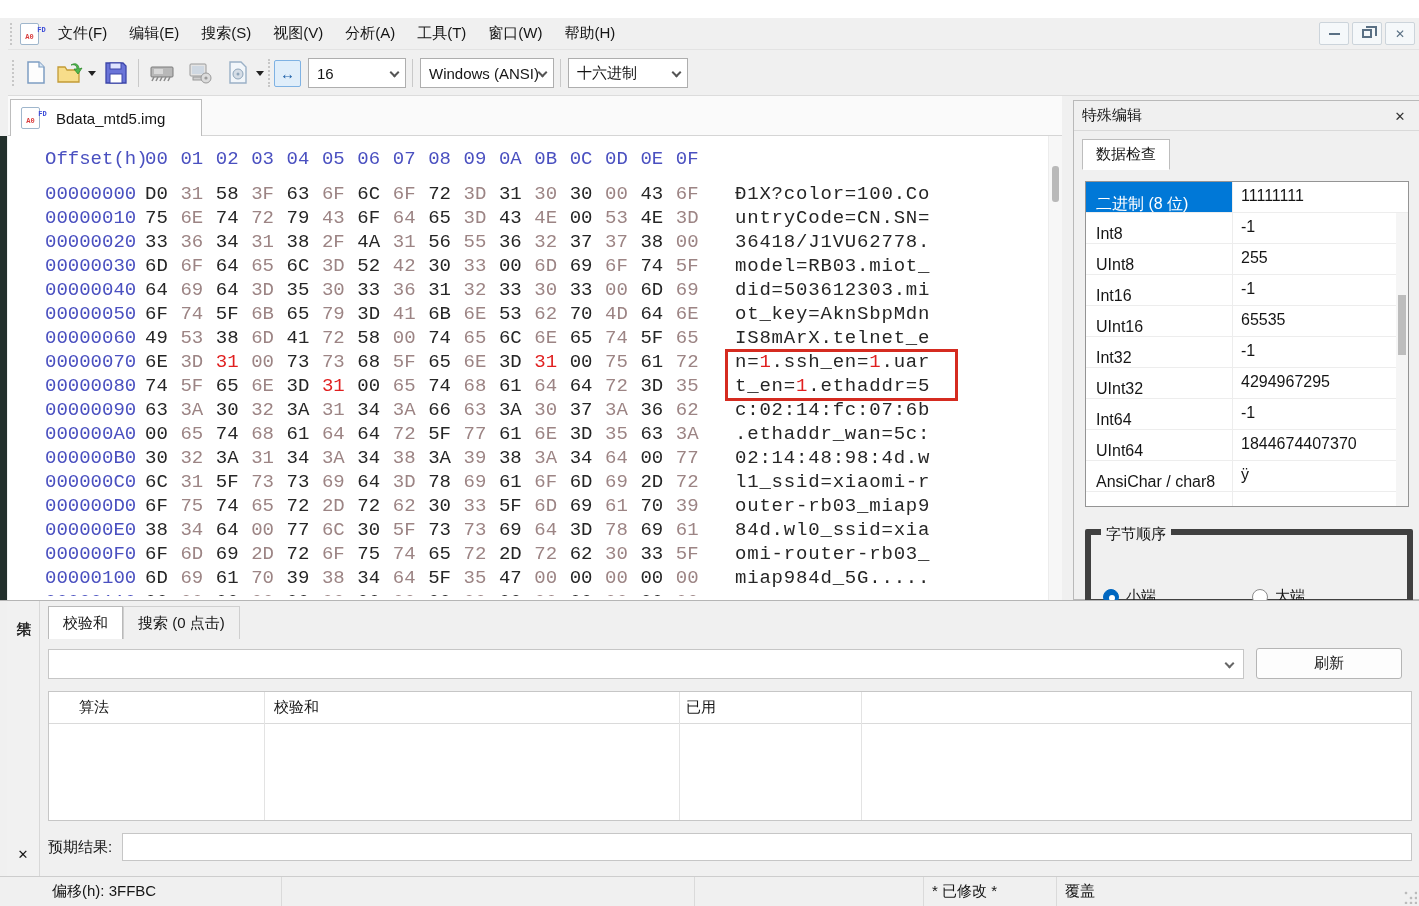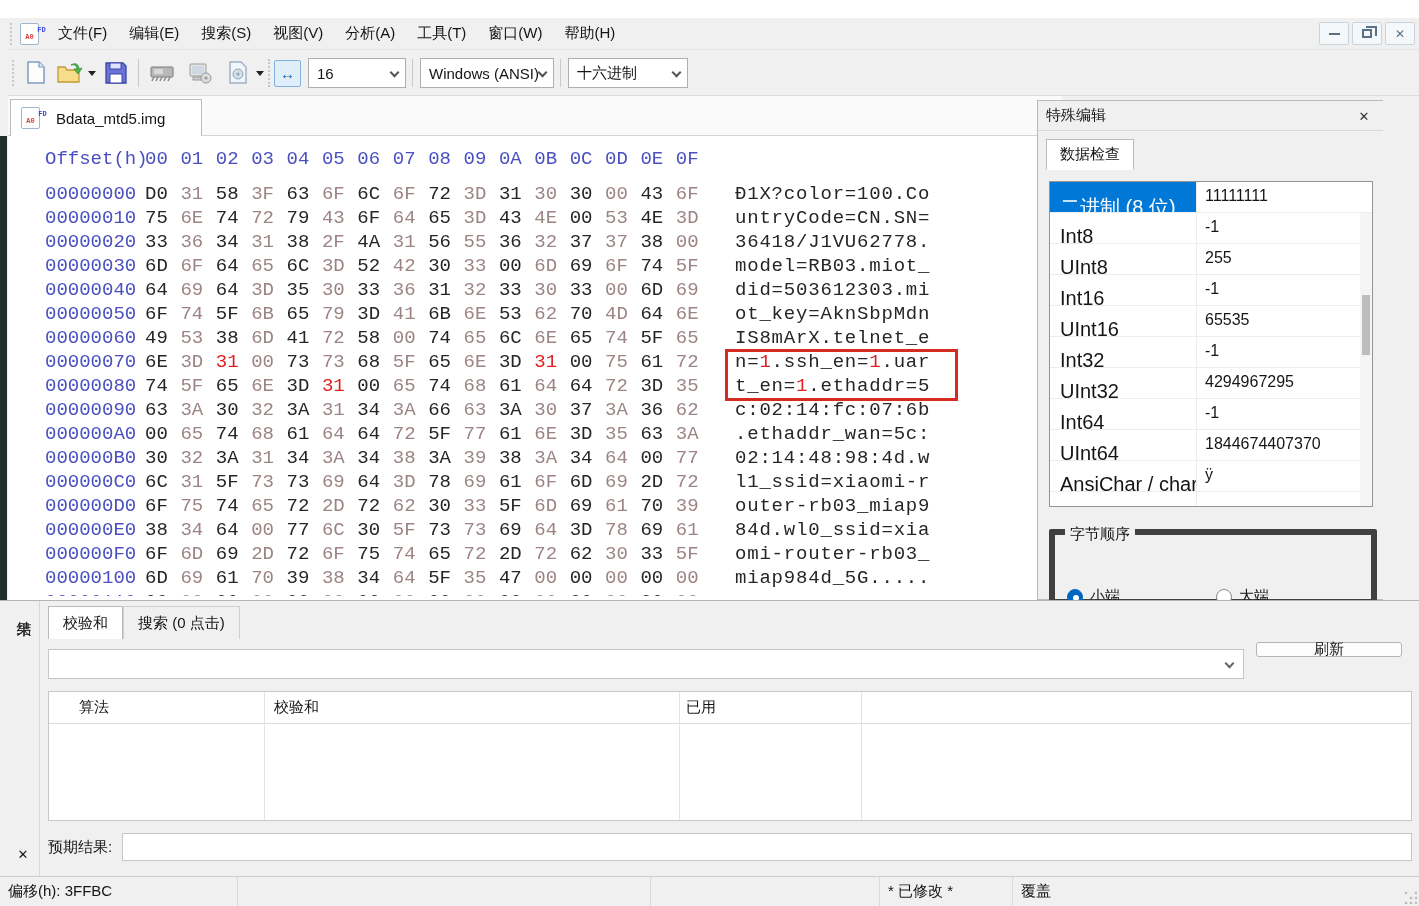--- a/index.html
+++ b/index.html
@@ -60,32 +60,32 @@
   .hex-bytes{position:absolute;left:137px;display:flex;}
   .byte{width:35.4px;color:#262626;}
   .byte.alt{color:#9c8484;}
   .byte.red{color:#e01f1f;}
   .hex-ascii{position:absolute;left:727px;letter-spacing:0.8px;color:#262626;}
   .hex-ascii .red{color:#e01f1f;}
   .red-box{position:absolute;left:717px;top:213px;width:233px;height:52px;border:3px solid #d52b20;}
   .hex-scroll{position:absolute;right:0;top:0;width:14px;height:100%;background:#f7f7f7;border-left:1px solid #ececec;}
   .hex-scroll .thumb{position:absolute;left:3px;top:30px;width:7px;height:36px;background:#b9b9b9;border-radius:3px;}
   
-  .inspector{position:absolute;left:1037px;top:100px;width:346px;height:500px;background:#f0f0f0;
+  .inspector{position:absolute;left:1073px;top:100px;width:346px;height:500px;background:#f0f0f0;
              border:1px solid #b9b9b9;border-right:none;}
   .ins-title{position:absolute;left:0;top:0;right:0;height:30px;border-bottom:1px solid #d9d9d9;
              display:flex;align-items:center;padding:0 8px;background:#f0f0f0;}
   .ins-close{position:absolute;right:8px;top:5px;width:22px;height:20px;display:flex;align-items:center;
              justify-content:center;font-size:13px;color:#333;}
   .ins-tab{position:absolute;left:8px;top:38px;height:31px;width:88px;background:#fff;
            border:1px solid #bdbdbd;border-bottom:1px solid #fff;display:flex;align-items:center;justify-content:center;z-index:2;}
   .ins-table{position:absolute;left:11px;top:80px;width:324px;height:326px;background:#fff;
              border:1px solid #949494;overflow:hidden;}
   .ins-row{position:relative;height:31px;border-bottom:1px solid #ededed;display:flex;}
-  .ins-label{width:147px;padding:12px 0 0 10px;border-right:1px solid #ededed;white-space:nowrap;overflow:hidden;font-size:20px;}
+  .ins-label{width:147px;padding:12px 0 0 10px;border-right:1px solid #ededed;white-space:nowrap;overflow:hidden;font-size:16px;}
   .ins-label.sel{background:#0078d7;color:#fff;}
   .ins-val{flex:1;padding:5px 16px 0 8px;white-space:nowrap;overflow:hidden;font-size:16px;}
   .ins-scroll{position:absolute;right:0;top:31px;width:12px;bottom:0;background:#f5f5f5;}
   .ins-scroll .thumb{position:absolute;left:2px;top:82px;width:8px;height:60px;background:#bdbdbd;}
   .groupbox{position:absolute;left:11px;top:428px;width:328px;height:76px;border:6px solid #404040;border-radius:2px;text-align:right;}
   .groupbox .legend{position:absolute;left:10px;top:-10px;background:#f0f0f0;padding:0 5px;}
   .radio-row{position:absolute;left:12px;top:20px;display:flex;gap:96px;align-items:center;}
   .radio{display:flex;align-items:center;gap:7px;margin-top:32px;}
   .rdot{width:16px;height:16px;border-radius:50%;border:1px solid #8a8a8a;background:#fff;position:relative;}
   .rdot.on{background:#0067c0;border-color:#0067c0;}
@@ -93,33 +93,33 @@
   
   .results{position:absolute;left:0;top:600px;width:1419px;height:276px;background:#f0f0f0;border-top:1px solid #b5b5b5;}
   .res-side{position:absolute;left:7px;top:0;width:33px;height:100%;background:#f1f1f1;border-right:1px solid #d8d8d8;}
   .res-side-title{position:absolute;left:7px;top:8px;writing-mode:vertical-rl;text-orientation:upright;letter-spacing:2px;}
   .res-close{position:absolute;left:5px;bottom:12px;width:22px;height:20px;display:flex;align-items:center;justify-content:center;font-size:13px;}
   .res-tabs{position:absolute;left:48px;top:5px;display:flex;height:33px;}
   .res-tab{padding:0 14px;display:flex;align-items:center;border:1px solid #cfcfcf;background:#f0f0f0;border-bottom:none;}
   .res-tab.active{background:#fff;border-color:#b9b9b9;z-index:2;}
   .res-combo{position:absolute;left:48px;top:48px;width:1196px;height:30px;background:#fff;border:1px solid #c6c6c6;}
   .res-combo .chev{position:absolute;right:10px;top:10px;width:7px;height:7px;border-right:2px solid #666;border-bottom:2px solid #666;transform:rotate(45deg);}
-  .refresh-btn{position:absolute;left:1256px;top:41px;width:146px;height:15px;background:#fdfdfd;
+  .refresh-btn{position:absolute;left:1256px;top:47px;width:146px;height:31px;background:#fdfdfd;
                border:1px solid #b5b5b5;border-radius:3px;display:flex;align-items:center;justify-content:center;}
   .res-table{position:absolute;left:48px;top:90px;width:1364px;height:130px;background:#fff;border:1px solid #c6c6c6;}
   .res-thead{position:absolute;left:0;top:0;width:100%;height:32px;border-bottom:1px solid #dadada;}
   .res-th{position:absolute;top:6px;}
   .res-th:nth-child(1){left:30px;} .res-th:nth-child(2){left:225px;} .res-th:nth-child(3){left:637px;}
   .res-vline{position:absolute;top:0;bottom:0;border-left:1px solid #e3e3e3;}
   .v1{left:215px;} .v2{left:630px;} .v3{left:812px;}
   .expected{position:absolute;left:48px;top:232px;display:flex;align-items:center;gap:10px;width:1364px;}
   .expected input{flex:1;height:28px;border:1px solid #c6c6c6;background:#fff;font:inherit;padding:0 6px;}
   
   .statusbar{position:absolute;left:0;top:876px;width:1419px;height:30px;background:#f0f0f0;
-             border-top:1px solid #cdcdcd;display:flex;align-items:center;}
+             border-top:1px solid #cdcdcd;display:flex;align-items:center;padding-left:44px;}
   .sb-seg{padding:0 8px;height:100%;display:flex;align-items:center;white-space:nowrap;}
   .sb-div{height:100%;border-left:1px solid #dadada;}
   .grip{position:absolute;right:2px;bottom:2px;width:14px;height:14px;
         background:radial-gradient(circle at 3px 3px,#bbb 1.5px,transparent 1.6px),
                    radial-gradient(circle at 8px 8px,#bbb 1.5px,transparent 1.6px),
                    radial-gradient(circle at 13px 3px,#bbb 1.5px,transparent 1.6px),
                    radial-gradient(circle at 13px 8px,#bbb 1.5px,transparent 1.6px),
                    radial-gradient(circle at 3px 13px,#bbb 1.5px,transparent 1.6px),
                    radial-gradient(circle at 8px 13px,#bbb 1.5px,transparent 1.6px),
                    radial-gradient(circle at 13px 13px,#bbb 1.5px,transparent 1.6px);}

